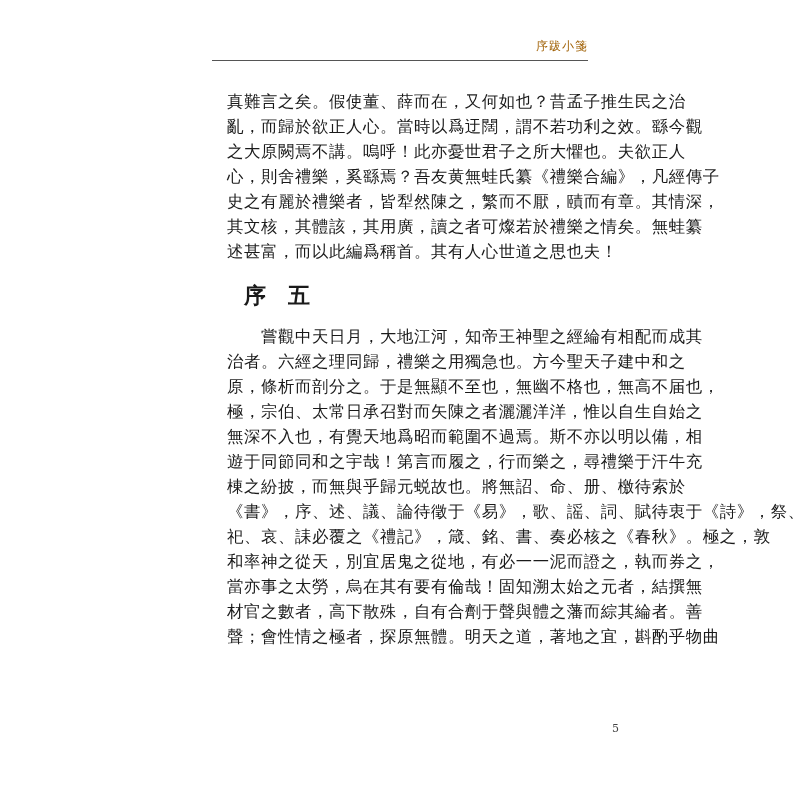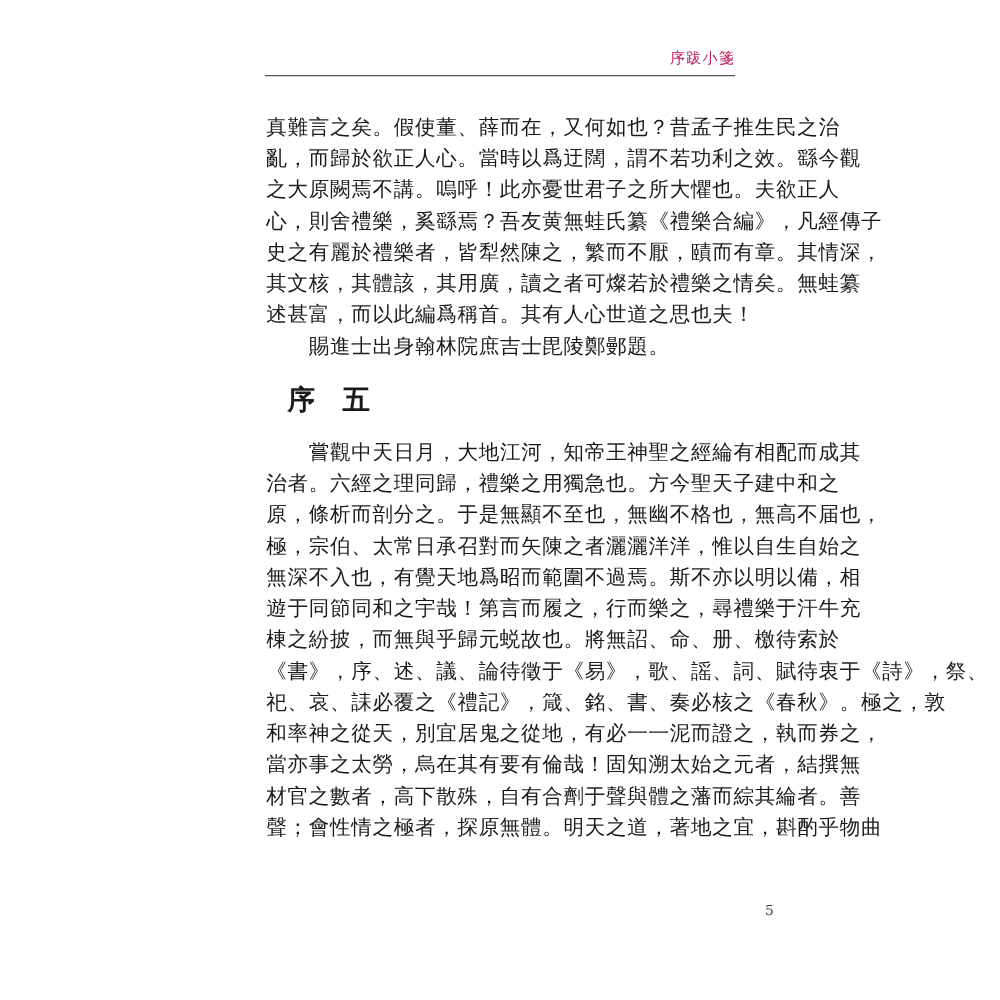--- a/index.html
+++ b/index.html
@@ -1,22 +1,22 @@
 <!DOCTYPE html>
 <html><head>
 <meta charset="utf-8">
 <style>
   html, body { margin: 0; padding: 0; background: #ffffff; }
   body { width: 800px; height: 800px; position: relative; overflow: hidden;
          font-family: "DejaVu Serif", "Liberation Serif", serif; color: #1a1a1a; }
   .running-head { position: absolute; left: 212px; top: 38px; width: 376px;
-                  text-align: right; font-size: 12px; letter-spacing: 1px; color: #be185d; }
+                  text-align: right; font-size: 12px; letter-spacing: 1px; color: #a16207; }
   .head-rule { position: absolute; left: 212px; top: 60px; width: 376px; height: 0;
                border-top: 1px solid #555; }
-  .body-text { position: absolute; left: 213px; top: 89px; width: 378px; }
+  .body-text { position: absolute; left: 227px; top: 89px; width: 378px; }
   .line { height: 25px; line-height: 25px; font-size: 16.4px; white-space: nowrap;
           letter-spacing: 0.6px; }
   .indent { padding-left: 34px; }
   .section-title { height: 50px; line-height: 50px; font-size: 22px; font-weight: bold;
                    padding-left: 17px; margin-top: 6px; margin-bottom: 4px; word-spacing: 16px; }
   .page-number { position: absolute; left: 612px; top: 722px; font-size: 11px; color: #444; }
 </style>
 </head>
 <body>
 
@@ -25,21 +25,20 @@
 
 <div class="body-text">
   <div>
     <div class="line">真難言之矣。假使董、薛而在，又何如也？昔孟子推生民之治</div>
     <div class="line">亂，而歸於欲正人心。當時以爲迂闊，謂不若功利之效。繇今觀</div>
     <div class="line">之大原闕焉不講。嗚呼！此亦憂世君子之所大懼也。夫欲正人</div>
     <div class="line">心，則舍禮樂，奚繇焉？吾友黄無蛙氏纂《禮樂合編》，凡經傳子</div>
     <div class="line">史之有麗於禮樂者，皆犁然陳之，繁而不厭，賾而有章。其情深，</div>
     <div class="line">其文核，其體該，其用廣，讀之者可燦若於禮樂之情矣。無蛙纂</div>
     <div class="line">述甚富，而以此編爲稱首。其有人心世道之思也夫！</div>
-    <div class="line indent">賜進士出身翰林院庶吉士毘陵鄭鄤題。</div>
   </div>
 
   <div class="section-title">序　五</div>
 
   <div>
     <div class="line indent">嘗觀中天日月，大地江河，知帝王神聖之經綸有相配而成其</div>
     <div class="line">治者。六經之理同歸，禮樂之用獨急也。方今聖天子建中和之</div>
     <div class="line">原，條析而剖分之。于是無顯不至也，無幽不格也，無高不届也，</div>
     <div class="line">極，宗伯、太常日承召對而矢陳之者灑灑洋洋，惟以自生自始之</div>
     <div class="line">無深不入也，有覺天地爲昭而範圍不過焉。斯不亦以明以備，相</div>

